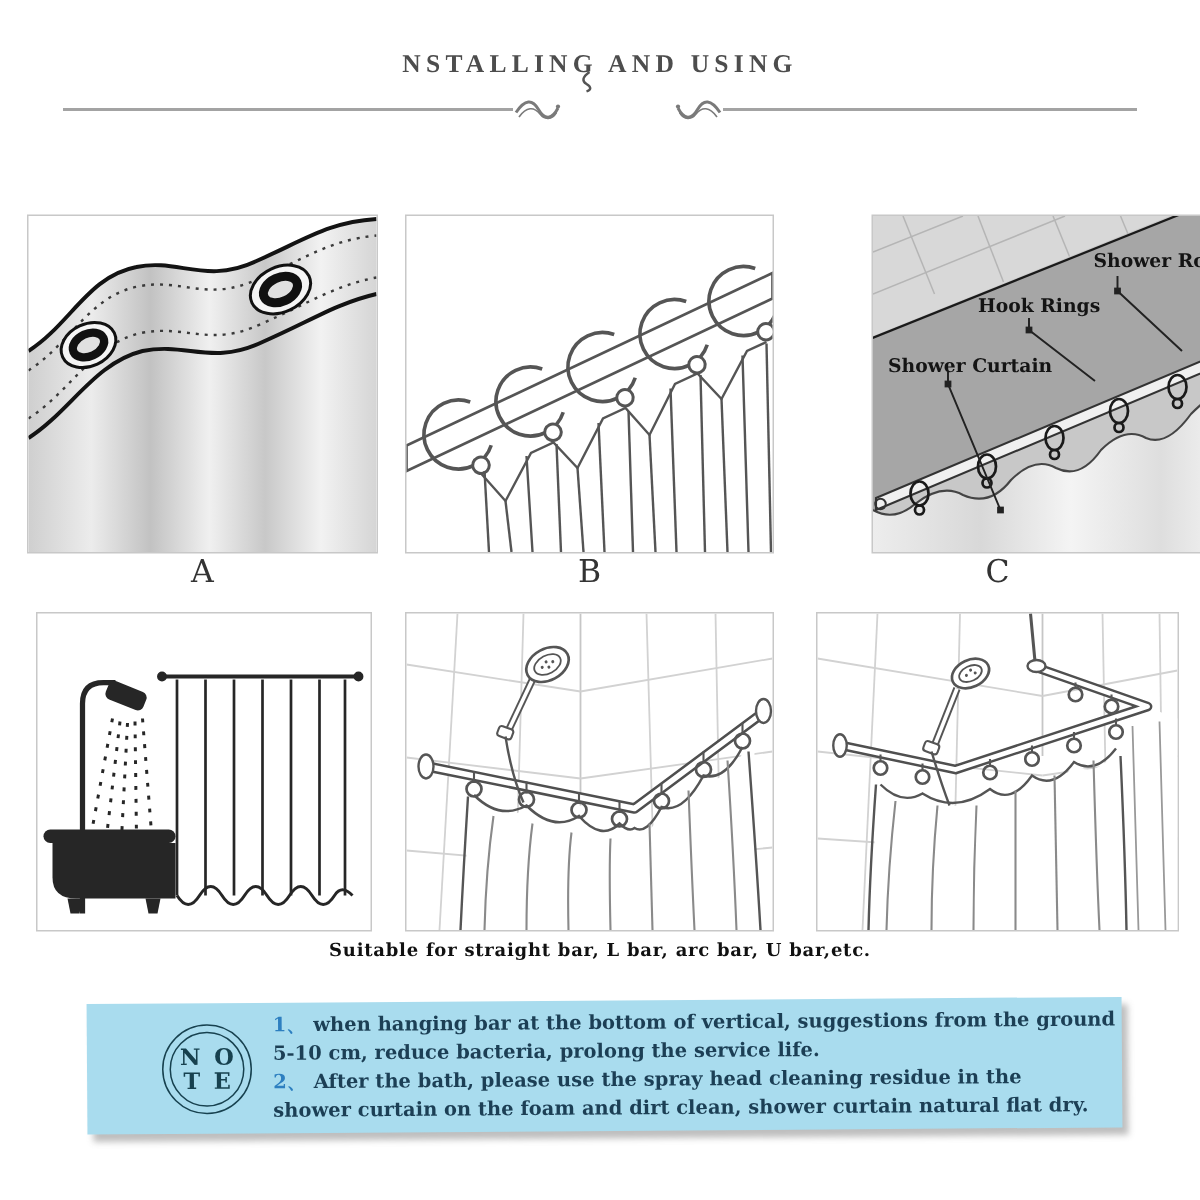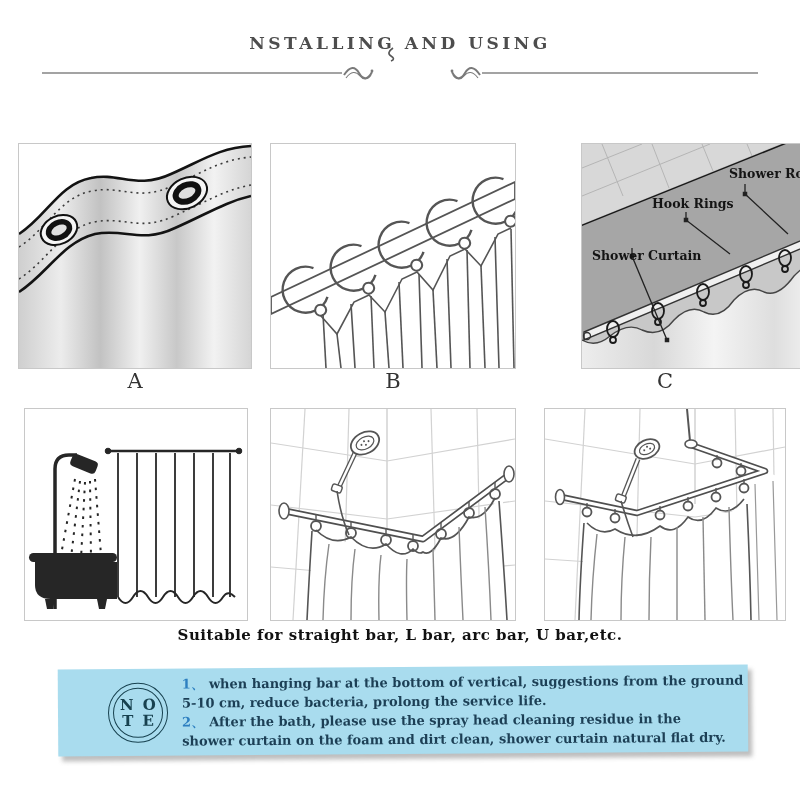--- a/index.html
+++ b/index.html
@@ -1,21 +1,21 @@
 <!DOCTYPE html>
 <html><head>
 <meta charset="utf-8">
 <style>
   html,body{margin:0;padding:0;background:#fff;}
   .page{position:relative;width:800px;height:800px;background:#ffffff;overflow:hidden;
         font-family:"DejaVu Serif", serif;}
 
   
   .title{position:absolute;left:0;top:33px;width:100%;text-align:center;
-         font-size:17px;font-weight:600;letter-spacing:3.5px;color:#4d4d4d;}
+         font-size:17px;font-weight:600;letter-spacing:3.5px;color:#4d4d4d;font-family:Liberation Serif, serif;}
   .divider{position:absolute;left:42px;top:64px;width:716px;height:18px;
            display:flex;align-items:center;}
   .dline{height:2px;background:#a3a3a3;flex:0 0 auto;}
   .dline.l{width:300px;} .dline.r{flex:1 1 auto;}
   .orn{width:32px;height:18px;flex:0 0 auto;}
   .dgap{width:76px;flex:0 0 auto;}
   .titlecurl{position:absolute;left:384px;top:47px;width:16px;height:16px;}
 
   
   .panel{position:absolute;border:1px solid #c8c8c8;background:#fff;box-sizing:border-box;}
@@ -23,25 +23,25 @@
   .plabel{position:absolute;height:26px;text-align:center;font-size:21px;color:#333;}
   .pA{left:18px;top:143px;width:234px;height:226px;}
   .pB{left:270px;top:143px;width:246px;height:226px;}
   .pC{left:544px;top:143px;width:242px;height:226px;margin-left:37px;}
   .lA{left:18px;top:369px;width:234px;} .lB{left:270px;top:369px;width:246px;} .lC{left:544px;top:369px;width:242px;}
   .p1{left:24px;top:408px;width:224px;height:213px;}
   .p2{left:270px;top:408px;width:246px;height:213px;}
   .p3{left:544px;top:408px;width:242px;height:213px;}
 
   .clabel{position:absolute;font-size:12.5px;font-weight:bold;color:#141414;white-space:nowrap;}
-  .cl-rod{left:147px;top:22px;} .cl-rings{left:70px;top:52px;} .cl-curtain{left:10px;top:104px;}
+  .cl-rod{left:147px;top:22px;} .cl-rings{left:70px;top:52px;} .cl-curtain{left:10px;top:92px;}
 
   
   .caption{position:absolute;left:0;top:626px;width:100%;text-align:center;
-           font-size:15px;font-weight:bold;color:#111;letter-spacing:0.5px;}
+           font-size:12px;font-weight:bold;color:#111;letter-spacing:0.5px;}
 
   
   .note{position:absolute;left:58px;top:667px;width:690px;height:87px;
         transform:rotate(-0.4deg);display:flex;align-items:center;
         box-shadow:4px 5px 4px rgba(110,110,110,0.45);}
   .note-badge{margin-left:50px;width:58px;height:58px;border:1.6px solid #17414f;border-radius:50%;
               display:flex;align-items:center;justify-content:center;flex:0 0 auto;}
   .note-badge-inner{width:48px;height:48px;border:1.4px solid #17414f;border-radius:50%;
               display:flex;flex-direction:column;align-items:center;justify-content:center;}
   .badge-row{display:flex;gap:9px;line-height:16px;font-size:15px;font-weight:bold;color:#17414f;}

